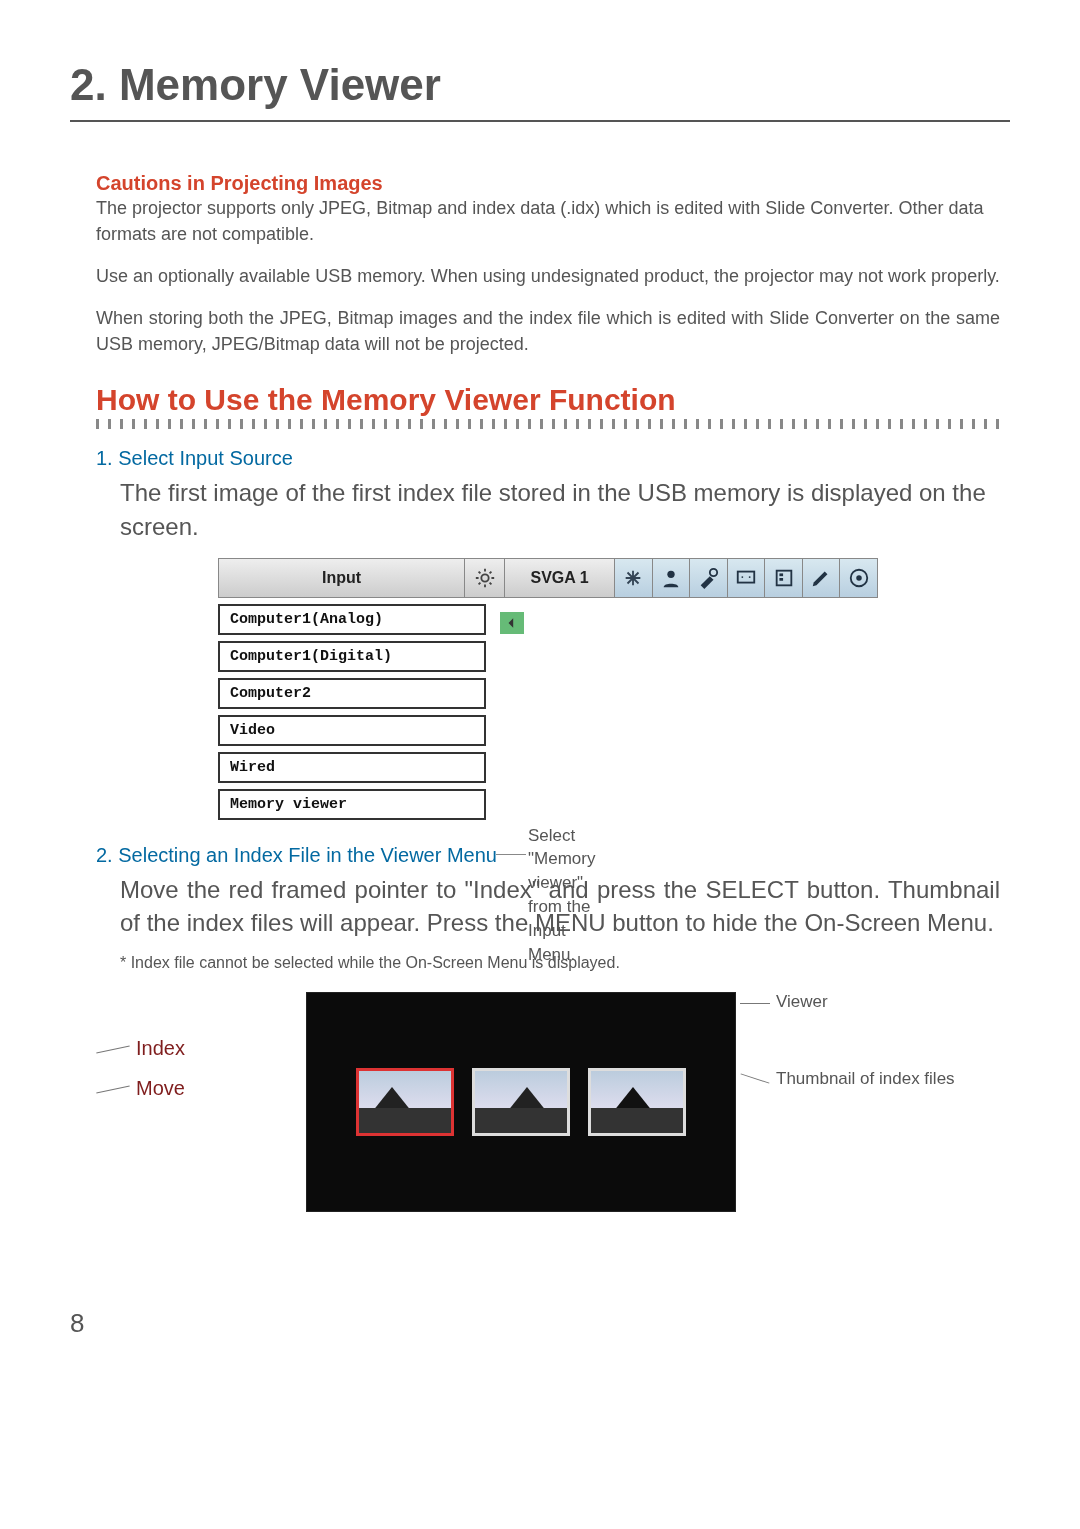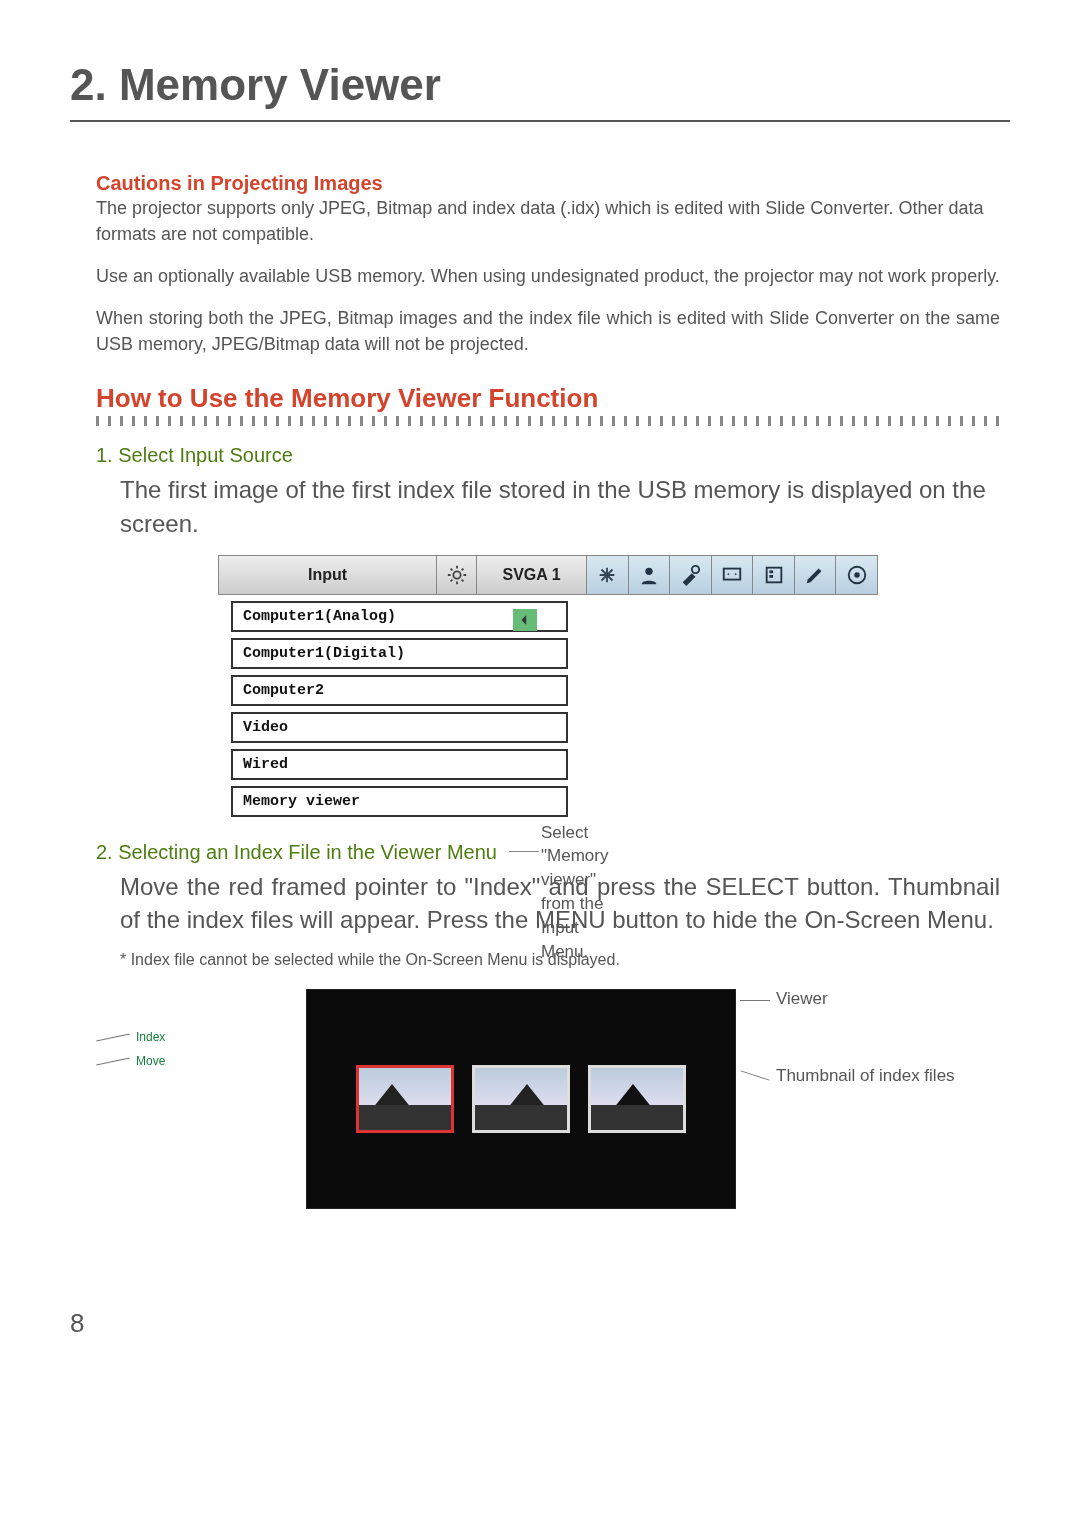--- a/index.html
+++ b/index.html
@@ -27,35 +27,35 @@
     color: #d4442c;
   }
   .body-text {
     font-size: 18px;
     color: #555;
     line-height: 1.45;
     margin-bottom: 16px;
   }
   .body-text.justify { text-align: justify; }
   .h2-title {
-    font-size: 26px;
+    font-size: 30px;
     font-weight: bold;
     color: #d4442c;
     margin-top: 26px;
     margin-bottom: 2px;
   }
   .dot-rule {
     height: 10px;
     background: repeating-linear-gradient(to right, #888 0 3px, transparent 3px 12px);
     margin-bottom: 18px;
   }
   .numbered-head {
     font-size: 20px;
     font-weight: 500;
-    color: #4d7c0f;
+    color: #0369a1;
     margin-bottom: 6px;
   }
   .sub-desc {
     font-size: 24px;
     color: #555;
     line-height: 1.4;
     padding-left: 24px;
     margin-bottom: 14px;
   }
   .sub-note {
@@ -71,21 +71,21 @@
     margin: 0 auto 24px auto;
   }
   .menu-bar {
     display: flex;
     align-items: stretch;
     height: 40px;
     border: 1px solid #888;
     background: linear-gradient(#eee,#ccc);
   }
   .menu-bar .input-cell {
-    width: 218px;
+    width: 246px;
     display: flex;
     align-items: center;
     justify-content: center;
     border-right: 1px solid #888;
     font: bold 16px Arial;
     color: #222;
   }
   .menu-bar .gear-cell {
     width: 40px;
     display:flex; align-items:center; justify-content:center;
@@ -99,21 +99,21 @@
   }
   .menu-bar .icon-cell {
     flex: 1;
     display:flex; align-items:center; justify-content:center;
     border-right:1px solid #888;
     background: linear-gradient(#d8e8f0,#b8cfe0);
   }
   .menu-bar .icon-cell:last-child { border-right: none; }
   .mini-icon { width:22px; height:22px; fill:#444; }
 
-  .source-list { width: 337px; position: relative; margin-left: 13px; }
+  .source-list { width: 268px; position: relative; }
   .source-item {
     border: 2px solid #333;
     background: #fff;
     font: bold 15px "Courier New", monospace;
     padding: 5px 10px;
     margin-top: 6px;
     color: #111;
   }
   .arrow-marker {
     position: absolute;
@@ -142,22 +142,22 @@
   
   .fig2-wrap {
     display: flex;
     gap: 40px;
     margin-left: 0;
     position: relative;
   }
   .fig-left-labels {
     width: 170px;
     padding-top: 36px;
-    font-size: 12px;
-    color: #15803d;
+    font-size: 20px;
+    color: #7f1d1d;
     line-height: 2;
     position: relative;
   }
   .tickline {
     display:inline-block;
     width: 34px;
     border-top: 1px solid #777;
     transform: rotate(-12deg);
     vertical-align: middle;
     margin-right: 6px;

